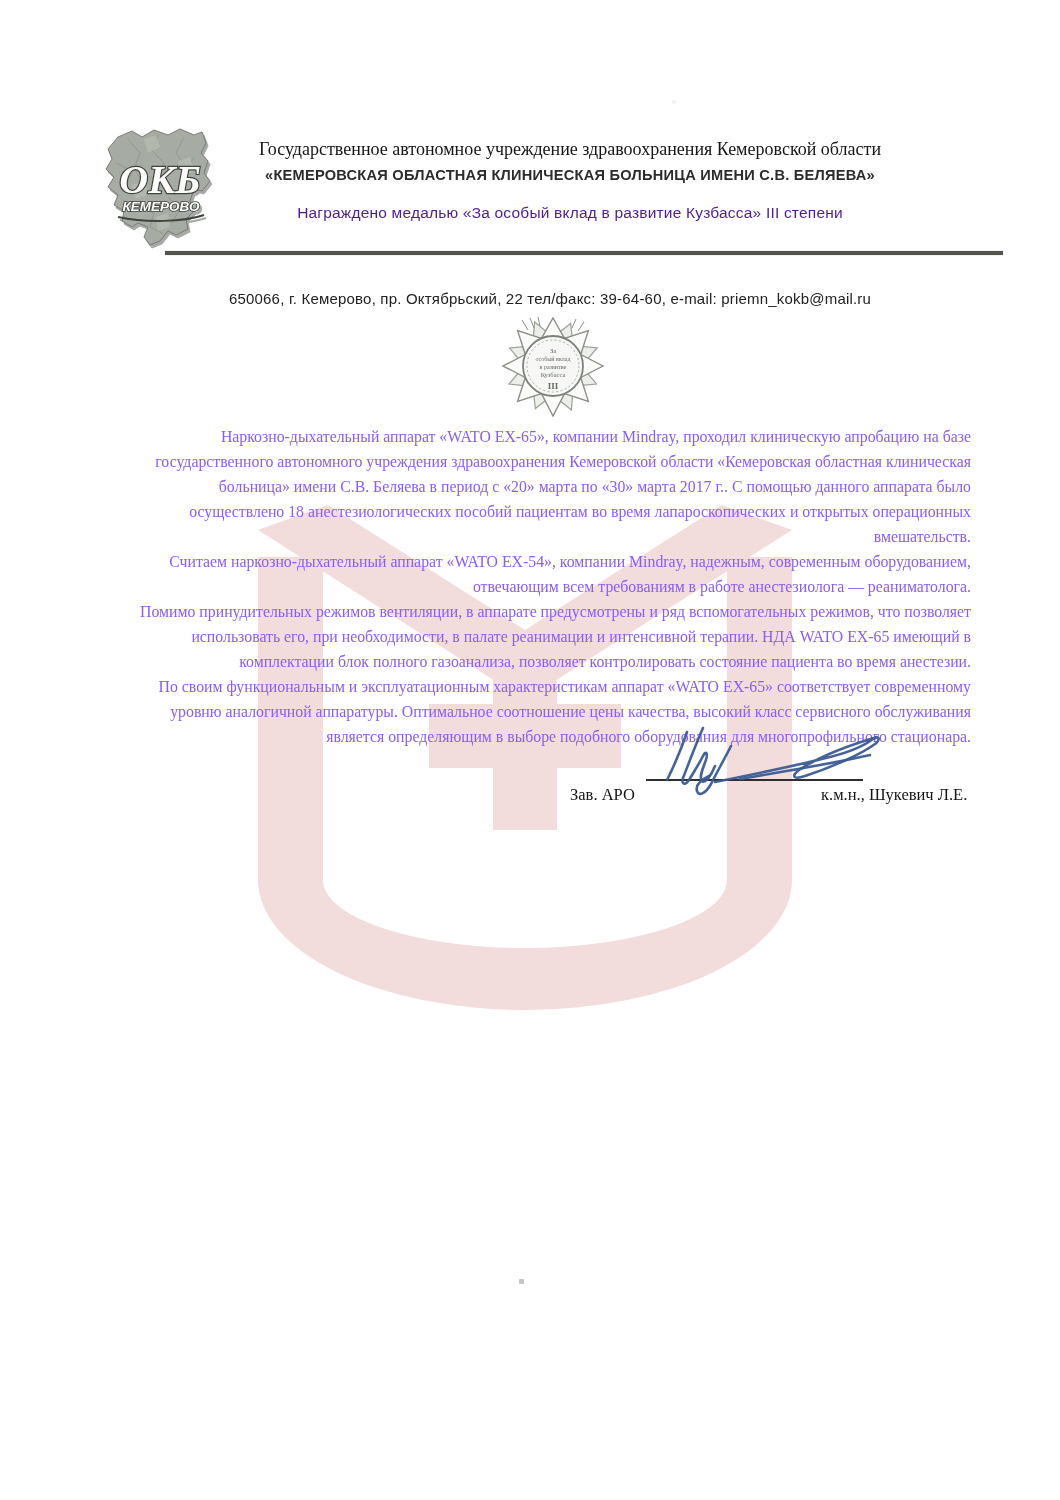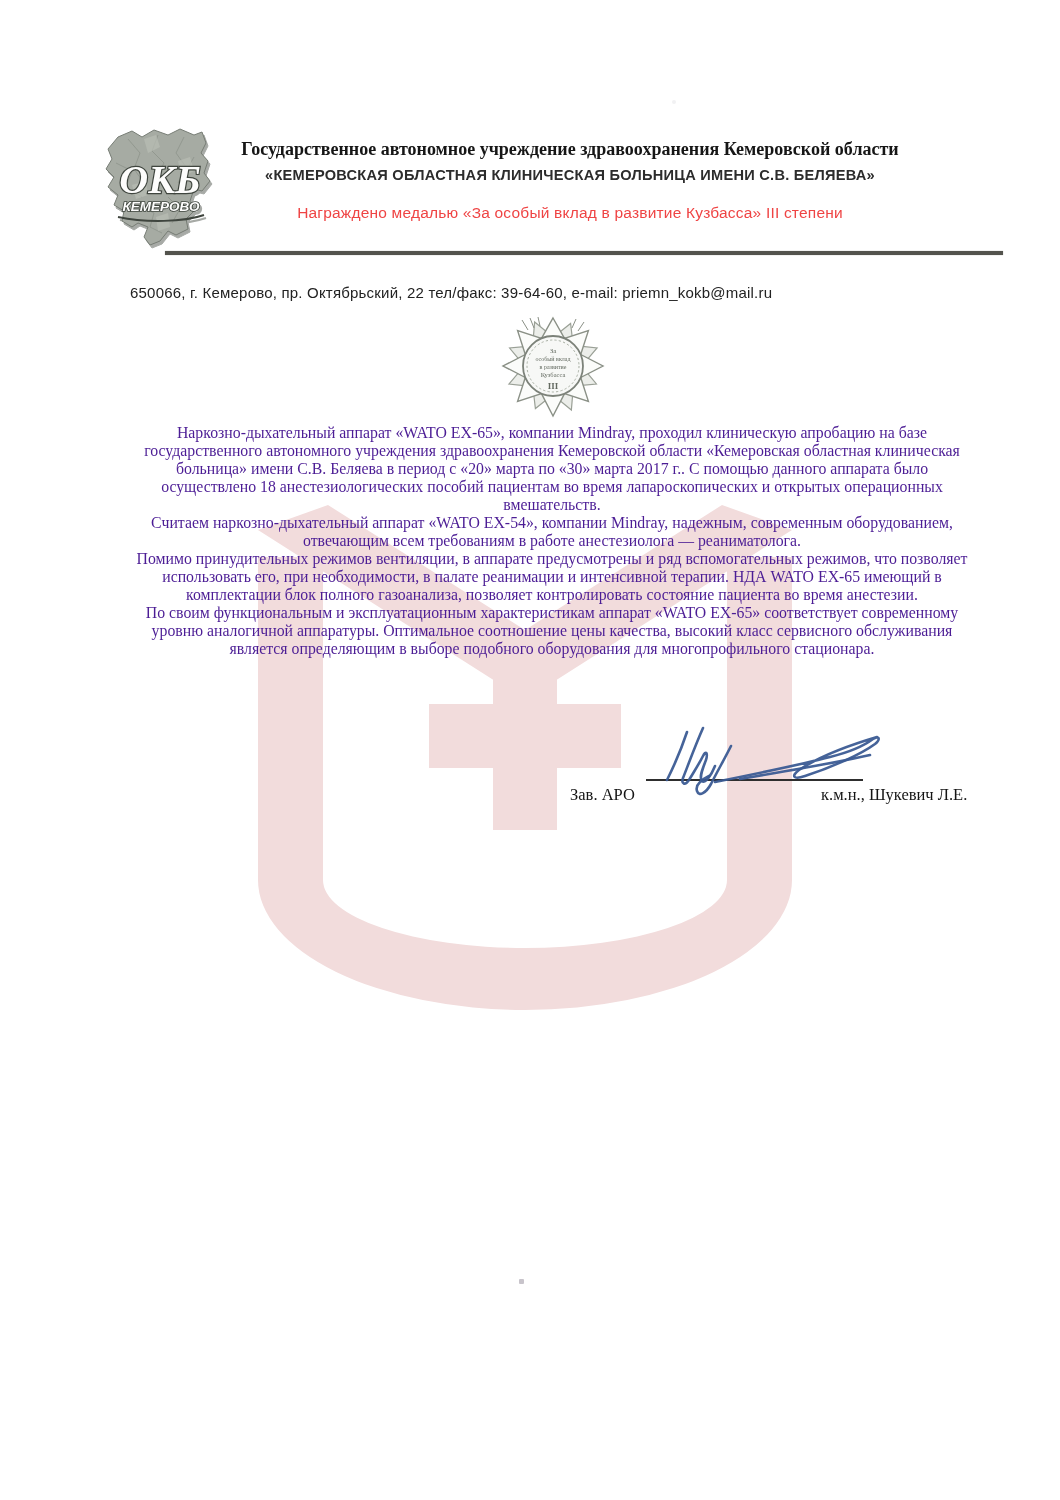--- a/index.html
+++ b/index.html
@@ -12,48 +12,48 @@
   body{width:1060px;height:1500px;position:relative;overflow:hidden;
        font-family:"Liberation Serif", serif;color:#1b1b1b;}
   .abs{position:absolute;}
 
   
   #watermark{left:255px;top:500px;width:540px;height:515px;pointer-events:none;}
   #watermark path{fill:var(--wm);}
 
   
   #org-block{left:140px;top:136px;width:860px;text-align:center;}
-  .org-line1{font-family:"Liberation Serif",serif;font-size:18px;color:#161616;line-height:26px;font-weight:bold;}
+  .org-line1{font-family:"Liberation Serif",serif;font-size:18px;color:#161616;line-height:26px;}
   .org-line2{font-family:"Liberation Sans",sans-serif;font-weight:700;font-size:14.6px;
              letter-spacing:.25px;color:#2c2c2c;line-height:22px;margin-top:2px;}
-  .award-line{font-family:"Liberation Sans",sans-serif;font-size:15.5px;color:#ef4444;
+  .award-line{font-family:"Liberation Sans",sans-serif;font-size:15.5px;color:#4c1d95;
               letter-spacing:.2px;margin-top:18px;}
 
   #divider{left:165px;top:251px;width:838px;height:3.5px;background:var(--div);
            box-shadow:0 0 1px #7a7a72;}
 
-  #contact-line{left:130px;top:284px;width:840px;text-align:left;
+  #contact-line{left:130px;top:290px;width:840px;text-align:center;
                 font-family:"Liberation Sans",sans-serif;font-size:15px;color:#222;
                 letter-spacing:.2px;}
 
   
   #logo{left:98px;top:127px;width:124px;height:122px;
         filter:drop-shadow(2.5px 3.5px 0 rgba(95,100,92,.55));}
   .logo-abbr{font-family:"Liberation Serif",serif;font-weight:700;font-style:italic;
              font-size:40px;fill:#fdfdfc;stroke:#3f453e;stroke-width:2.4px;paint-order:stroke;}
   .logo-city{font-family:"Liberation Sans",sans-serif;font-weight:700;font-style:italic;
              font-size:13.5px;fill:#fdfdfc;stroke:#3f453e;stroke-width:1.7px;paint-order:stroke;}
 
   
   #medal{left:488px;top:316px;width:130px;height:106px;}
   .medal-text{font-family:"Liberation Serif",serif;fill:#636a60;text-anchor:middle;}
 
   
-  #letter-body{left:133px;top:424px;width:838px;font-size:15.8px;line-height:18px;
-               color:#4c1d95;text-align:center;}
+  #letter-body{left:133px;top:424px;width:838px;font-size:15.8px;line-height:25px;
+               color:#8b5cf6;text-align:right;}
   #letter-body p{margin:0;}
 
   
   .sig-text{font-size:16.5px;color:#151515;font-family:"Liberation Serif",serif;margin-top:29px;}
   #sig-label{left:570px;top:756px;}
   #sig-right{left:821px;top:756px;}
   #sig-line{left:646px;top:779px;width:217px;height:1.6px;background:#2e2e2e;}
   #signature-svg{left:645px;top:718px;width:270px;height:78px;}
   #signature-svg path{stroke:var(--sig);stroke-width:2.6;fill:none;
                       stroke-linecap:round;stroke-linejoin:round;opacity:.95;}

